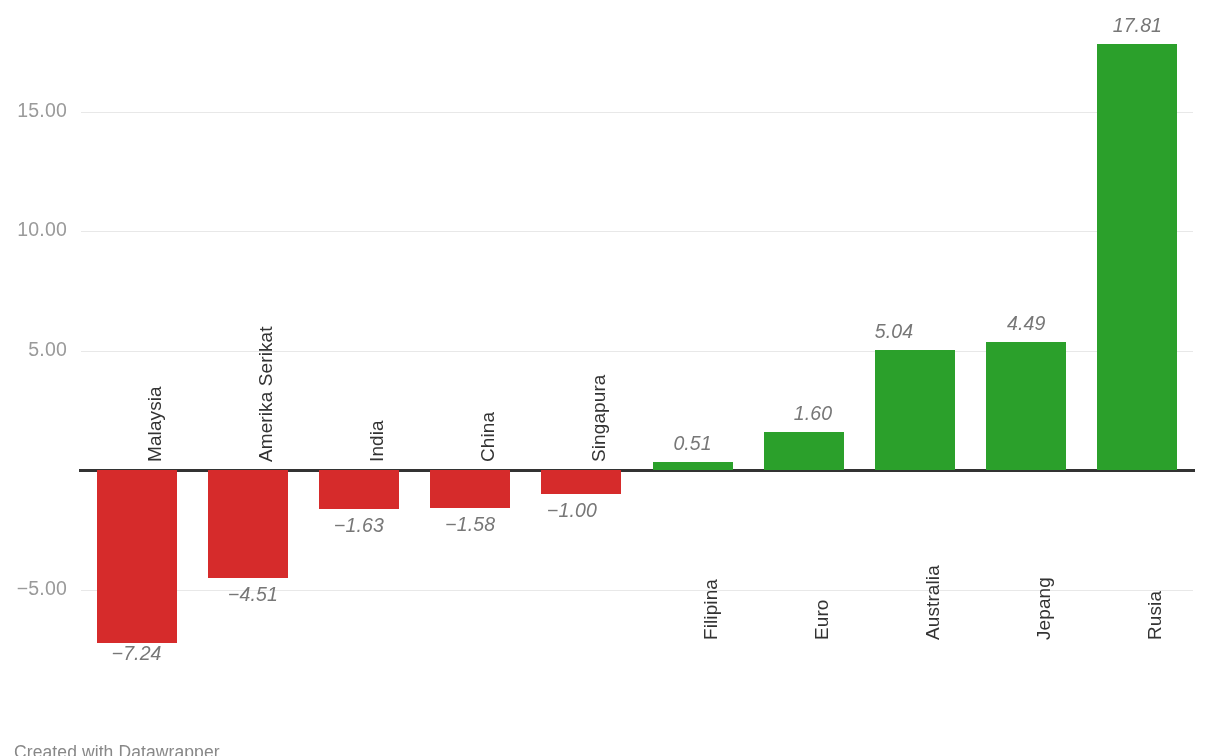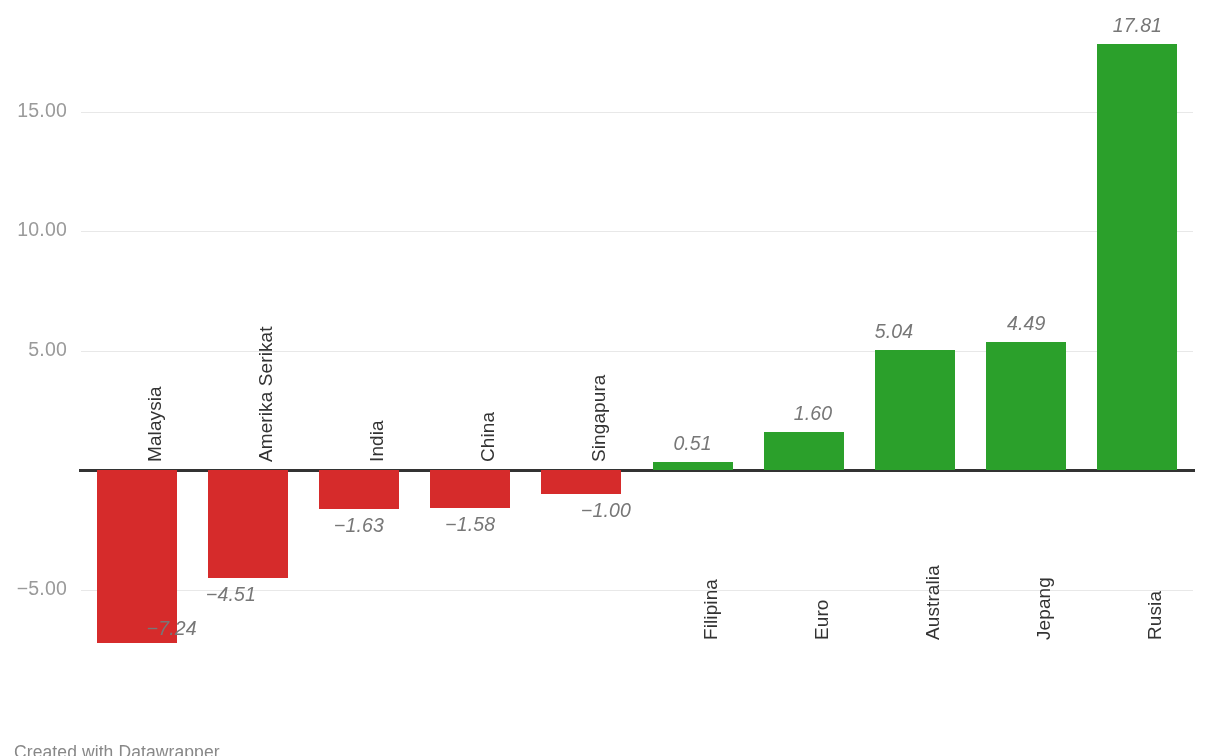--- a/index.html
+++ b/index.html
@@ -101,33 +101,33 @@
 <div id="chart-root">
 
   <div id="plot-area">
 
   <div class="gridline" style="top: 111.5px;"></div>
       <div class="gridline" style="top: 231px;"></div>
       <div class="gridline" style="top: 350.5px;"></div>
       <div class="gridline" style="top: 589.5px;"></div>
       <div class="zeroline" style="top: 469px;"></div>
       <div class="bar neg" title="Malaysia −7.24" style="left: 15.568px; width: 80.064px; top: 470px; height: 173.036px; background: rgb(214, 43, 43);"></div>
-      <div class="vallabel" style="left: -4.432px; width: 120.064px; top: 617px; text-align: right;">−7.24</div>
+      <div class="vallabel" style="left: -4.432px; width: 120.064px; top: 642px;">−7.24</div>
       <div class="catlabel" style="left: 62.6px; top: 462px;">Malaysia</div>
       <div class="bar neg" title="Amerika Serikat −4.51" style="left: 126.768px; width: 80.064px; top: 470px; height: 107.789px; background: rgb(214, 43, 43);"></div>
-      <div class="vallabel" style="left: 90px; width: 120.064px; top: 582.789px;">−4.51</div>
+      <div class="vallabel" style="left: 112px; width: 120.064px; top: 582.789px;">−4.51</div>
       <div class="catlabel" style="left: 173.8px; top: 462px;">Amerika Serikat</div>
       <div class="bar neg" title="India −1.63" style="left: 237.968px; width: 80.064px; top: 470px; height: 38.957px; background: rgb(214, 43, 43);"></div>
       <div class="vallabel" style="left: 217.968px; width: 120.064px; top: 513.957px;">−1.63</div>
       <div class="catlabel" style="left: 285px; top: 462px;">India</div>
       <div class="bar neg" title="China −1.58" style="left: 349.168px; width: 80.064px; top: 470px; height: 37.762px; background: rgb(214, 43, 43);"></div>
       <div class="vallabel" style="left: 329.168px; width: 120.064px; top: 512.762px;">−1.58</div>
       <div class="catlabel" style="left: 396.2px; top: 462px;">China</div>
       <div class="bar neg" title="Singapura −1.00" style="left: 460.368px; width: 80.064px; top: 470px; height: 23.9px; background: rgb(214, 43, 43);"></div>
-      <div class="vallabel" style="left: 465px; width: 120.064px; top: 498.9px;">−1.00</div>
+      <div class="vallabel" style="left: 431px; width: 120.064px; top: 498.9px;">−1.00</div>
       <div class="catlabel" style="left: 507.4px; top: 462px;">Singapura</div>
       <div class="bar pos" title="Filipina 0.32" style="left: 571.568px; width: 80.064px; top: 462.352px; height: 7.648px; background: rgb(43, 160, 43);"></div>
       <div class="vallabel" style="left: 551.568px; width: 120.064px; top: 432.352px;">0.51</div>
       <div class="catlabel" style="left: 618.6px; top: 640px;">Filipina</div>
       <div class="bar pos" title="Euro 1.60" style="left: 682.768px; width: 80.064px; top: 431.76px; height: 38.24px; background: rgb(43, 160, 43);"></div>
       <div class="vallabel" style="left: 672px; width: 120.064px; top: 401.76px; text-align: center;">1.60</div>
       <div class="catlabel" style="left: 729.8px; top: 640px;">Euro</div>
       <div class="bar pos" title="Australia 5.04" style="left: 793.968px; width: 80.064px; top: 349.544px; height: 120.456px; background: rgb(43, 160, 43);"></div>
       <div class="vallabel" style="left: 753px; width: 120.064px; top: 319.544px;">5.04</div>
       <div class="catlabel" style="left: 841px; top: 640px;">Australia</div>

